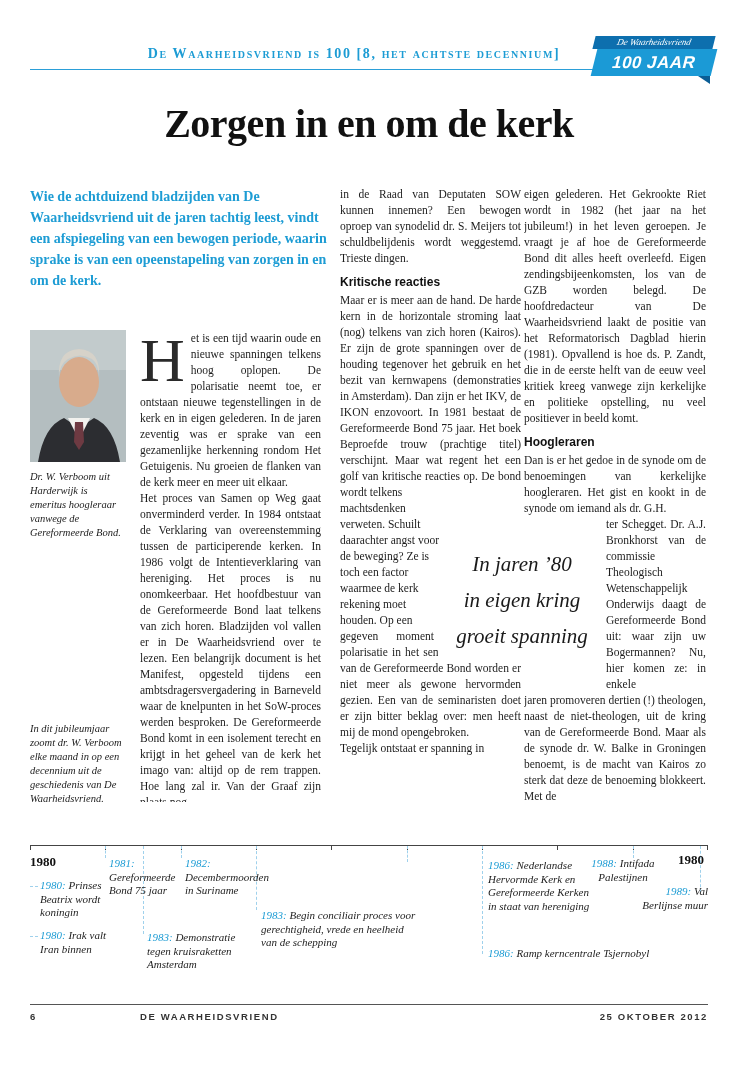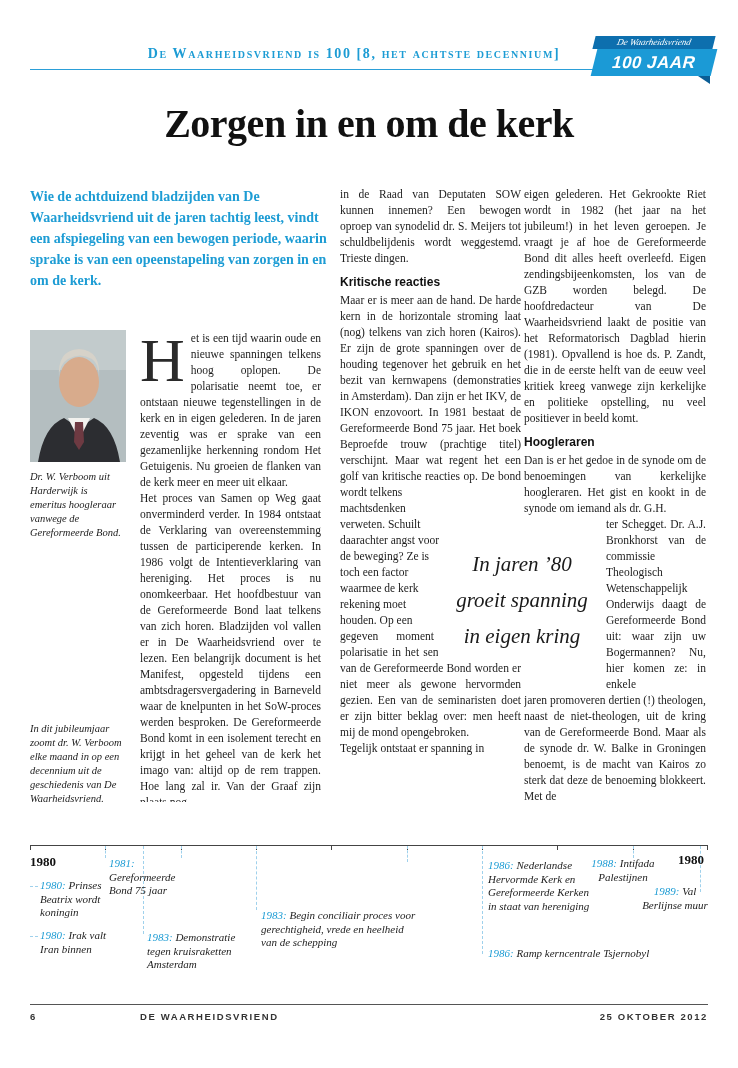--- a/index.html
+++ b/index.html
@@ -131,22 +131,22 @@
   <div class="col col-3">
     <p>eigen gelederen. Het Gekrookte Riet wordt in 1982 (het jaar na het jubileum!) in het leven geroepen. Je vraagt je af hoe de Gereformeerde Bond dit alles heeft overleefd. Eigen zendingsbijeenkomsten, los van de GZB worden belegd. De hoofdredacteur van De Waarheidsvriend laakt de positie van het Reformatorisch Dagblad hierin (1981). Opvallend is hoe ds. P. Zandt, die in de eerste helft van de eeuw veel kritiek kreeg vanwege zijn kerkelijke en politieke opstelling, nu veel positiever in beeld komt.</p>
     <h3 class="crosshead">Hoogleraren</h3>
     <p>Dan is er het gedoe in de synode om de benoemingen van kerkelijke hoogleraren. Het gist en kookt in de synode om iemand als dr. G.H.</p>
     <p class="narrow-right">ter Schegget. Dr. A.J. Bronkhorst van de commissie Theologisch Wetenschappelijk Onderwijs daagt de Gereformeerde Bond uit: waar zijn uw Bogermannen? Nu, hier komen ze: in enkele</p>
     <p>jaren promoveren dertien (!) theologen, naast de niet-theologen, uit de kring van de Gereformeerde Bond. Maar als de synode dr. W. Balke in Groningen benoemt, is de macht van Kairos zo sterk dat deze de benoeming blokkeert. Met de</p>
   </div>
 
   <div class="pullquote">
     <div>In jaren ’80</div>
+    <div>in eigen kring</div>
     <div>groeit spanning</div>
-    <div>in eigen kring</div>
   </div>
 
   <div class="timeline">
     <div class="tl-axis"></div>
     <div class="tl-tick" style="left:0"></div>
     <div class="tl-tick" style="left:75px"></div>
     <div class="tl-tick" style="left:151px"></div>
     <div class="tl-tick" style="left:226px"></div>
     <div class="tl-tick" style="left:301px"></div>
     <div class="tl-tick" style="left:377px"></div>
@@ -174,41 +174,45 @@
       <span>Prinses Beatrix wordt koningin</span>
     </div>
     <div class="ev" style="left:10px;top:94px;width:74px">
       <span class="yr">1980:</span>
       <span>Irak valt Iran binnen</span>
     </div>
     <div class="ev" style="left:79px;top:22px;width:68px">
       <span class="yr">1981:</span>
       <span>Gereformeerde Bond 75 jaar</span>
     </div>
+    <div class="ev" style="left:155px;top:22px;width:88px">
+      <span class="yr">1982:</span>
+      <span>Decembermoorden in Suriname</span>
+    </div>
     <div class="ev" style="left:117px;top:96px;width:112px">
       <span class="yr">1983:</span>
       <span>Demonstratie tegen kruisraketten Amsterdam</span>
     </div>
     <div class="ev" style="left:231px;top:74px;width:160px">
       <span class="yr">1983:</span>
       <span>Begin conciliair proces voor gerechtigheid, vrede en heelheid van de schepping</span>
     </div>
     <div class="ev" style="left:458px;top:24px;width:112px">
       <span class="yr">1986:</span>
       <span>Nederlandse Hervormde Kerk en Gereformeerde Kerken in staat van hereniging</span>
     </div>
     <div class="ev" style="left:458px;top:112px;width:200px">
       <span class="yr">1986:</span>
       <span>Ramp kerncentrale Tsjernobyl</span>
     </div>
     <div class="ev" style="left:558px;top:22px;width:70px;text-align:center">
       <span class="yr">1988:</span>
       <span>Intifada Palestijnen</span>
     </div>
-    <div class="ev" style="left:612px;top:50px;width:66px;text-align:center">
+    <div class="ev" style="left:612px;top:50px;width:66px;text-align:right">
       <span class="yr">1989:</span>
       <span>Val Berlijnse muur</span>
     </div>
   </div>
 
   <div class="footer-rule"></div>
   <div class="footer-item footer-page">6</div>
   <div class="footer-item footer-pub">DE WAARHEIDSVRIEND</div>
   <div class="footer-item footer-date">25 OKTOBER 2012</div>
 

